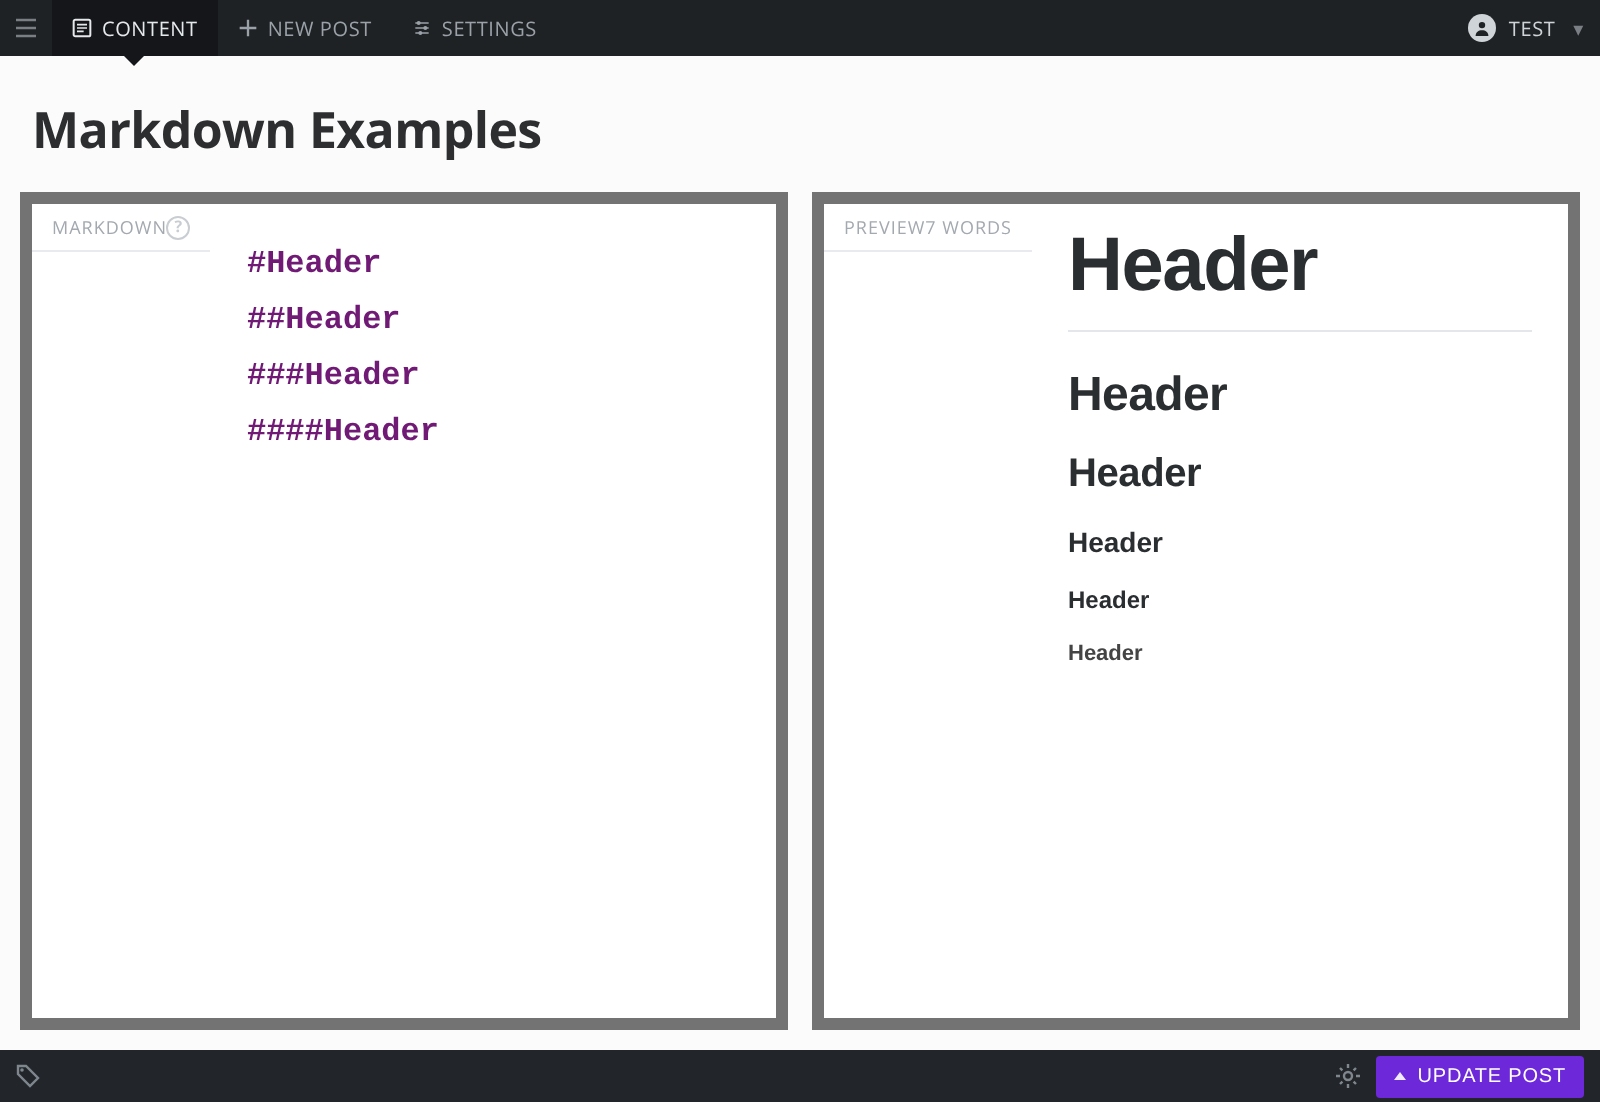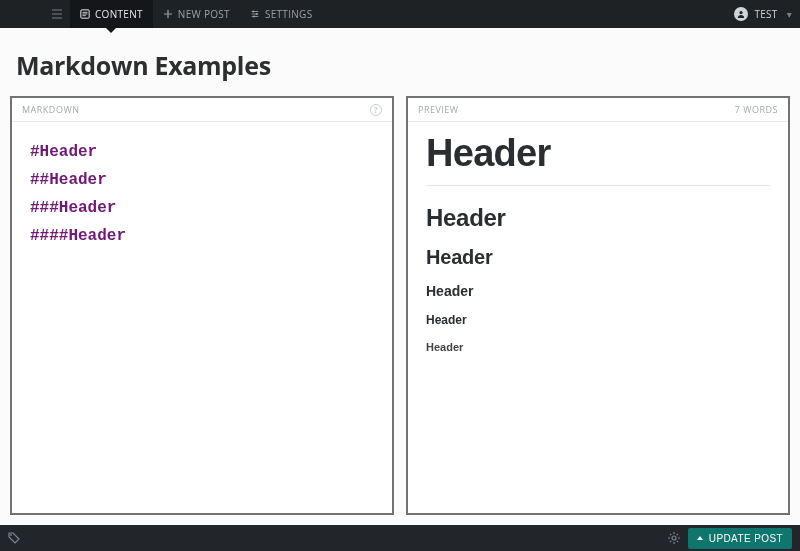--- a/index.html
+++ b/index.html
@@ -14,21 +14,20 @@
     }
     
     .navbar {
       background: #1f2225;
       color: #c4c8cc;
       height: 28px;
       display: flex;
       align-items: stretch;
       font-size: 10px;
       letter-spacing: 0.3px;
-      padding-left: 44px;
     }
     .nav-left { display: flex; align-items: stretch; }
     .nav-right { margin-left: auto; display: flex; align-items: center; padding-right: 8px; }
     .nav-burger {
       width: 26px;
       display: flex;
       align-items: center;
       justify-content: center;
       color: #7a7f85;
     }
@@ -98,23 +97,23 @@
 
     .editor-wrap {
       flex: 1;
       display: flex;
       gap: 12px;
       min-height: 0;
     }
     .panel {
       flex: 1;
       background: #fff;
-      border: 2px solid #737373;
-      display: flex;
-      flex-direction: column;
+      border: 6px solid #737373;
+      display: flex;
+      flex-direction: row;
       min-height: 0;
     }
     .panel-header {
       height: 24px;
       border-bottom: 1px solid #e8eaed;
       display: flex;
       align-items: center;
       padding: 0 10px;
       font-size: 9px;
       color: #a3a9af;
@@ -173,21 +172,21 @@
       display: flex;
       align-items: center;
       padding: 0 8px;
       gap: 8px;
     }
     .footer-left { display: flex; align-items: center; gap: 8px; }
     .footer-icon { color: #7f868d; cursor: pointer; display: inline-flex; }
     .footer-icon svg { width: 12px; height: 12px; }
     .footer-right { margin-left: auto; display: flex; align-items: center; gap: 8px; }
     .update-button {
-      background: #0f766e;
+      background: #6d28d9;
       color: #fff;
       border: none;
       border-radius: 2px;
       font-size: 10px;
       letter-spacing: 0.4px;
       padding: 5px 9px;
       display: flex;
       align-items: center;
       gap: 6px;
       cursor: pointer;

